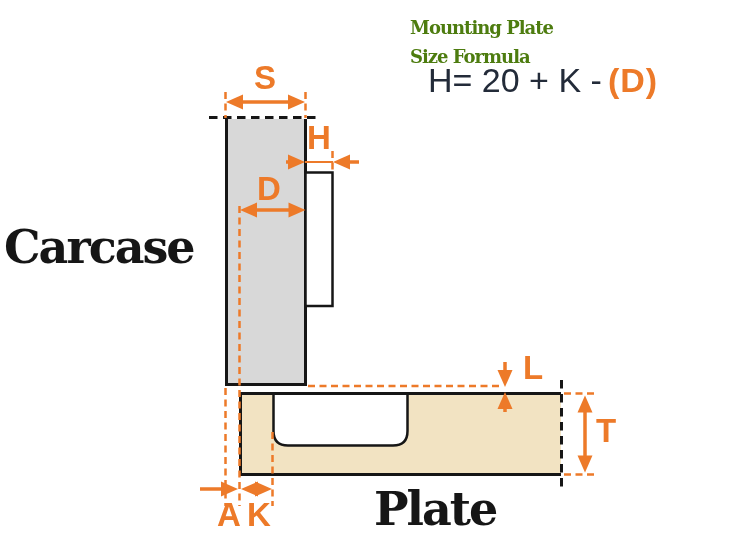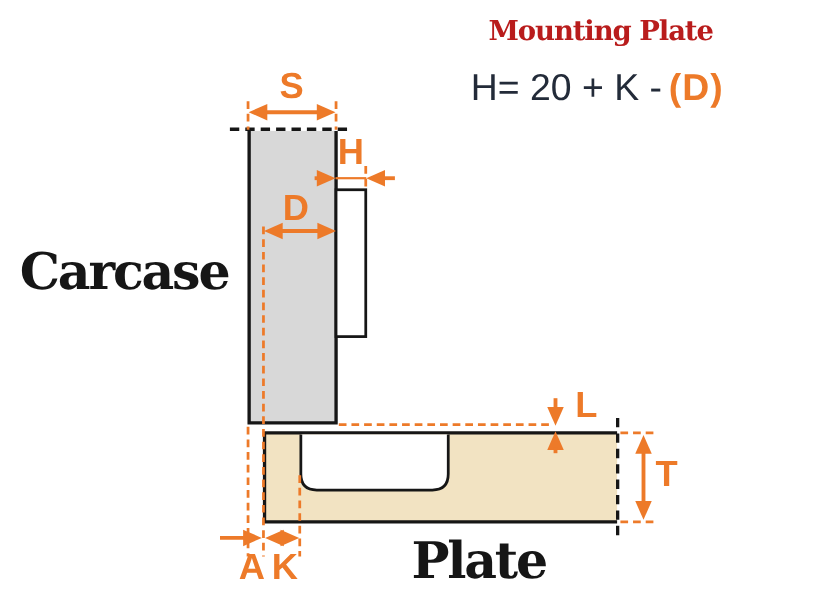--- a/index.html
+++ b/index.html
@@ -13,23 +13,23 @@
     color:#ED7A29; font:700 33px "Liberation Sans", sans-serif;
     line-height:1; white-space:nowrap;
   }
   .slab {
     position:absolute; color:#161616;
     font-family:"DejaVu Serif", serif; font-weight:700;
     letter-spacing:-2px; line-height:1; white-space:nowrap;
   }
   .panel-label { font-size:46px; }
   .formula-title {
-    position:absolute; left:444px; top:13px;
-    font-family:"DejaVu Serif", serif; font-weight:700; color:#b91c1c;
-    font-size:25px; line-height:29px; letter-spacing:-1px; white-space:nowrap;
+    position:absolute; left:410px; top:13px;
+    font-family:"DejaVu Serif", serif; font-weight:700; color:#4d7c0f;
+    font-size:18px; line-height:29px; letter-spacing:-1px; white-space:nowrap;
   }
   .formula-line {
     position:absolute; left:428px; top:63px;
     font:400 34px "Liberation Sans", sans-serif; color:#232B39;
     line-height:1; white-space:nowrap;
   }
   .formula-line .hl {
     color:#ED7A29; font-weight:700; margin-left:6px; letter-spacing:1px;
   }
 </style>
@@ -116,23 +116,24 @@
   </svg>
 
   <div class="dim-label" style="left:246px; top:61px;">S</div>
   <div class="dim-label" style="left:300px; top:121px;">H</div>
   <div class="dim-label" style="left:250px; top:172px;">D</div>
   <div class="dim-label" style="left:514px; top:351px;">L</div>
   <div class="dim-label" style="left:587px; top:414px;">T</div>
   <div class="dim-label" style="left:210px; top:498px;">A</div>
   <div class="dim-label" style="left:240px; top:498px;">K</div>
 
-  <div class="slab panel-label" style="left:18px; top:224px;">Carcase</div>
+  <div class="slab panel-label" style="left:4px; top:224px;">Carcase</div>
   <div class="slab panel-label" style="left:374px; top:486px;">Plate</div>
 
   <div class="formula-title">
     <div>Mounting Plate</div>
+    <div>Size Formula</div>
   </div>
   <div class="formula-line">
     <span>H= 20 + K -</span><span class="hl">(D)</span>
   </div>
 
 </div>
 
 </body></html>

